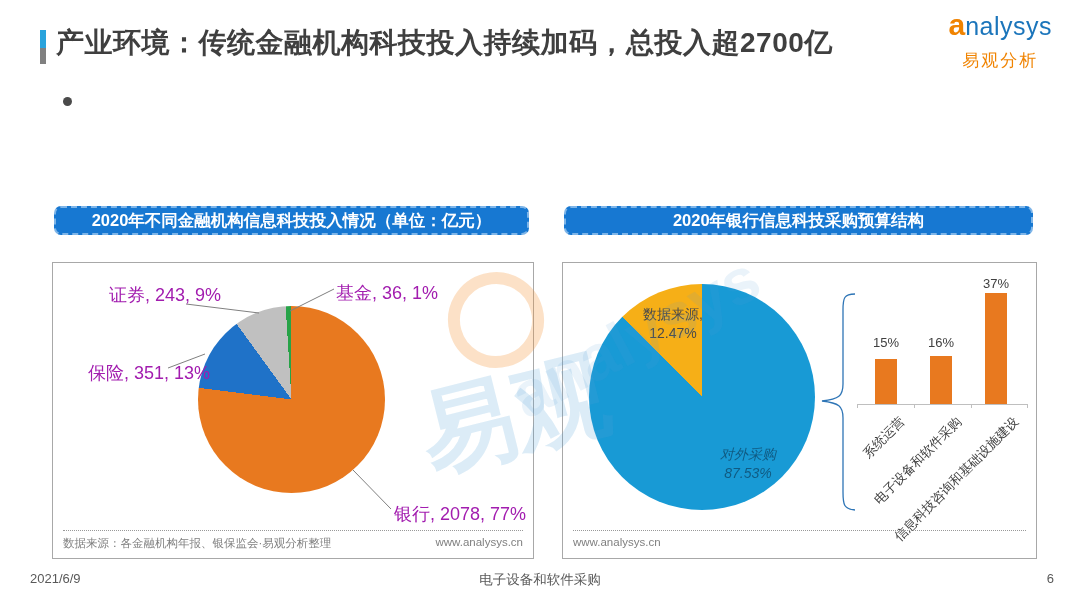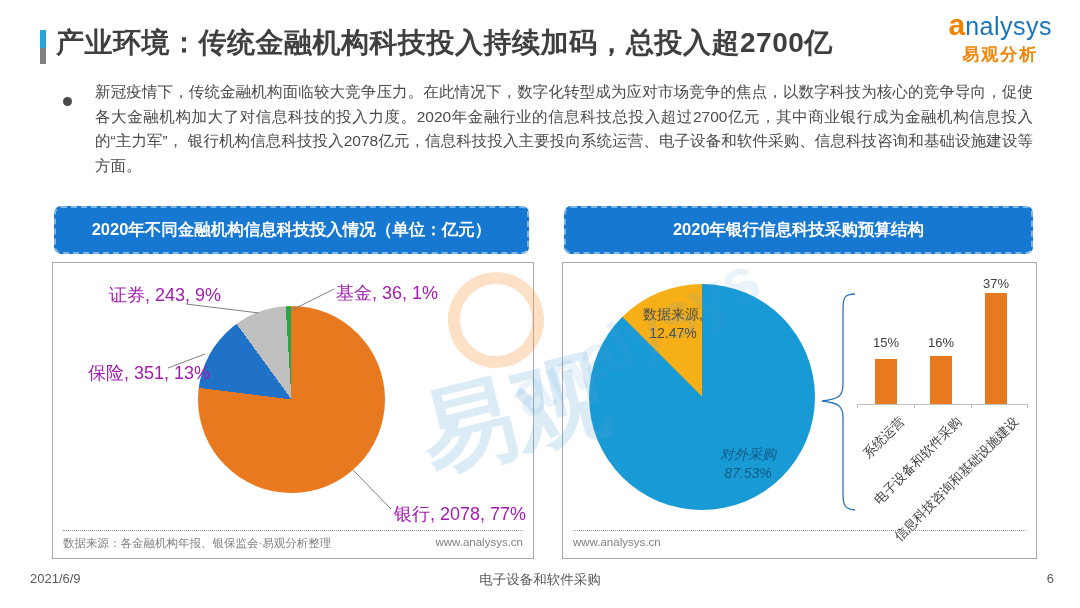--- a/index.html
+++ b/index.html
@@ -9,29 +9,29 @@
 
   
   .accent-bar{position:absolute;left:40px;top:30px;width:6px;height:34px;}
   .accent-top{width:6px;height:18px;background:#29A3DC;}
   .accent-bottom{width:6px;height:16px;background:#808080;}
   .page-title{position:absolute;left:56px;top:24px;margin:0;width:890px;
               font-size:28px;font-weight:bold;color:#3F3F3F;letter-spacing:.5px;white-space:nowrap;}
   .logo{position:absolute;right:28px;top:10px;text-align:center;line-height:1;}
   .logo-word{font-size:25px;font-weight:normal;color:#1B75BB;letter-spacing:.5px;}
   .logo-a{color:#F08300;font-size:30px;font-weight:bold;}
-  .logo-cn{margin-top:6px;font-size:17px;font-weight:bold;color:#F08300;letter-spacing:2px;}
+  .logo-cn{margin-top:12px;font-size:17px;font-weight:normal;color:#F08300;letter-spacing:2px;}
 
   
   .bullet-dot{position:absolute;left:63px;top:97px;width:9px;height:9px;border-radius:50%;background:#4A4A4A;}
   .intro{position:absolute;left:95px;top:80px;width:938px;margin:0;
          font-size:15.5px;line-height:24.5px;color:#4A4A4A;text-align:justify;}
 
   
-  .banner{position:absolute;top:206px;height:48px;background:#1778D2;border:2px dashed #7EB5E8;
+  .banner{position:absolute;top:206px;height:29px;background:#1778D2;border:2px dashed #7EB5E8;
           border-radius:7px;color:#fff;font-weight:bold;font-size:16.5px;
           display:flex;align-items:center;justify-content:center;box-sizing:border-box;}
   .banner-left{left:54px;width:475px;}
   .banner-right{left:564px;width:469px;}
 
   
   .panel{position:absolute;top:262px;height:295px;border:1px solid #A8A8A8;background:#fff;box-sizing:content-box;}
   .panel-left{left:52px;width:480px;}
   .panel-right{left:562px;width:473px;}
 
@@ -85,21 +85,20 @@
     <div class="accent-top"></div>
     <div class="accent-bottom"></div>
   </div>
   <h1 class="page-title">产业环境：传统金融机构科技投入持续加码，总投入超2700亿</h1>
   <div class="logo">
     <div><span class="logo-a">a</span><span class="logo-word">nalysys</span></div>
     <div class="logo-cn">易观分析</div>
   </div>
 
   <span class="bullet-dot"></span>
-  <p class="intro">新冠疫情下，传统金融机构面临较大竞争压力。在此情况下，数字化转型成为应对市场竞争的焦点，以数字科技为核心的竞争导向，促使各大金融机构加大了对信息科技的投入力度。2020年金融行业的信息科技总投入超过2700亿元，其中商业银行成为金融机构信息投入的“主力军”， 银行机构信息科技投入2078亿元，信息科技投入主要投向系统运营、电子设备和软件采购、信息科技咨询和基础设施建设等方面。</p>
 
   <div class="banner banner-left">2020年不同金融机构信息科技投入情况（单位：亿元）</div>
   <div class="banner banner-right">2020年银行信息科技采购预算结构</div>
 
   <div class="panel panel-left">
     <div class="pie pie-left" style="background: conic-gradient(rgb(232, 121, 31) 0%, rgb(232, 121, 31) 77%, rgb(31, 114, 200) 77%, rgb(31, 114, 200) 90%, rgb(192, 192, 192) 90%, rgb(192, 192, 192) 99%, rgb(39, 163, 72) 99%, rgb(39, 163, 72) 100%);"></div>
 
     <svg class="lines" width="480" height="295" viewBox="0 0 480 295">
       <line x1="237" y1="48" x2="281" y2="26" stroke="#808080" stroke-width="1"></line>
       <line x1="133" y1="41" x2="206" y2="50" stroke="#808080" stroke-width="1"></line>

